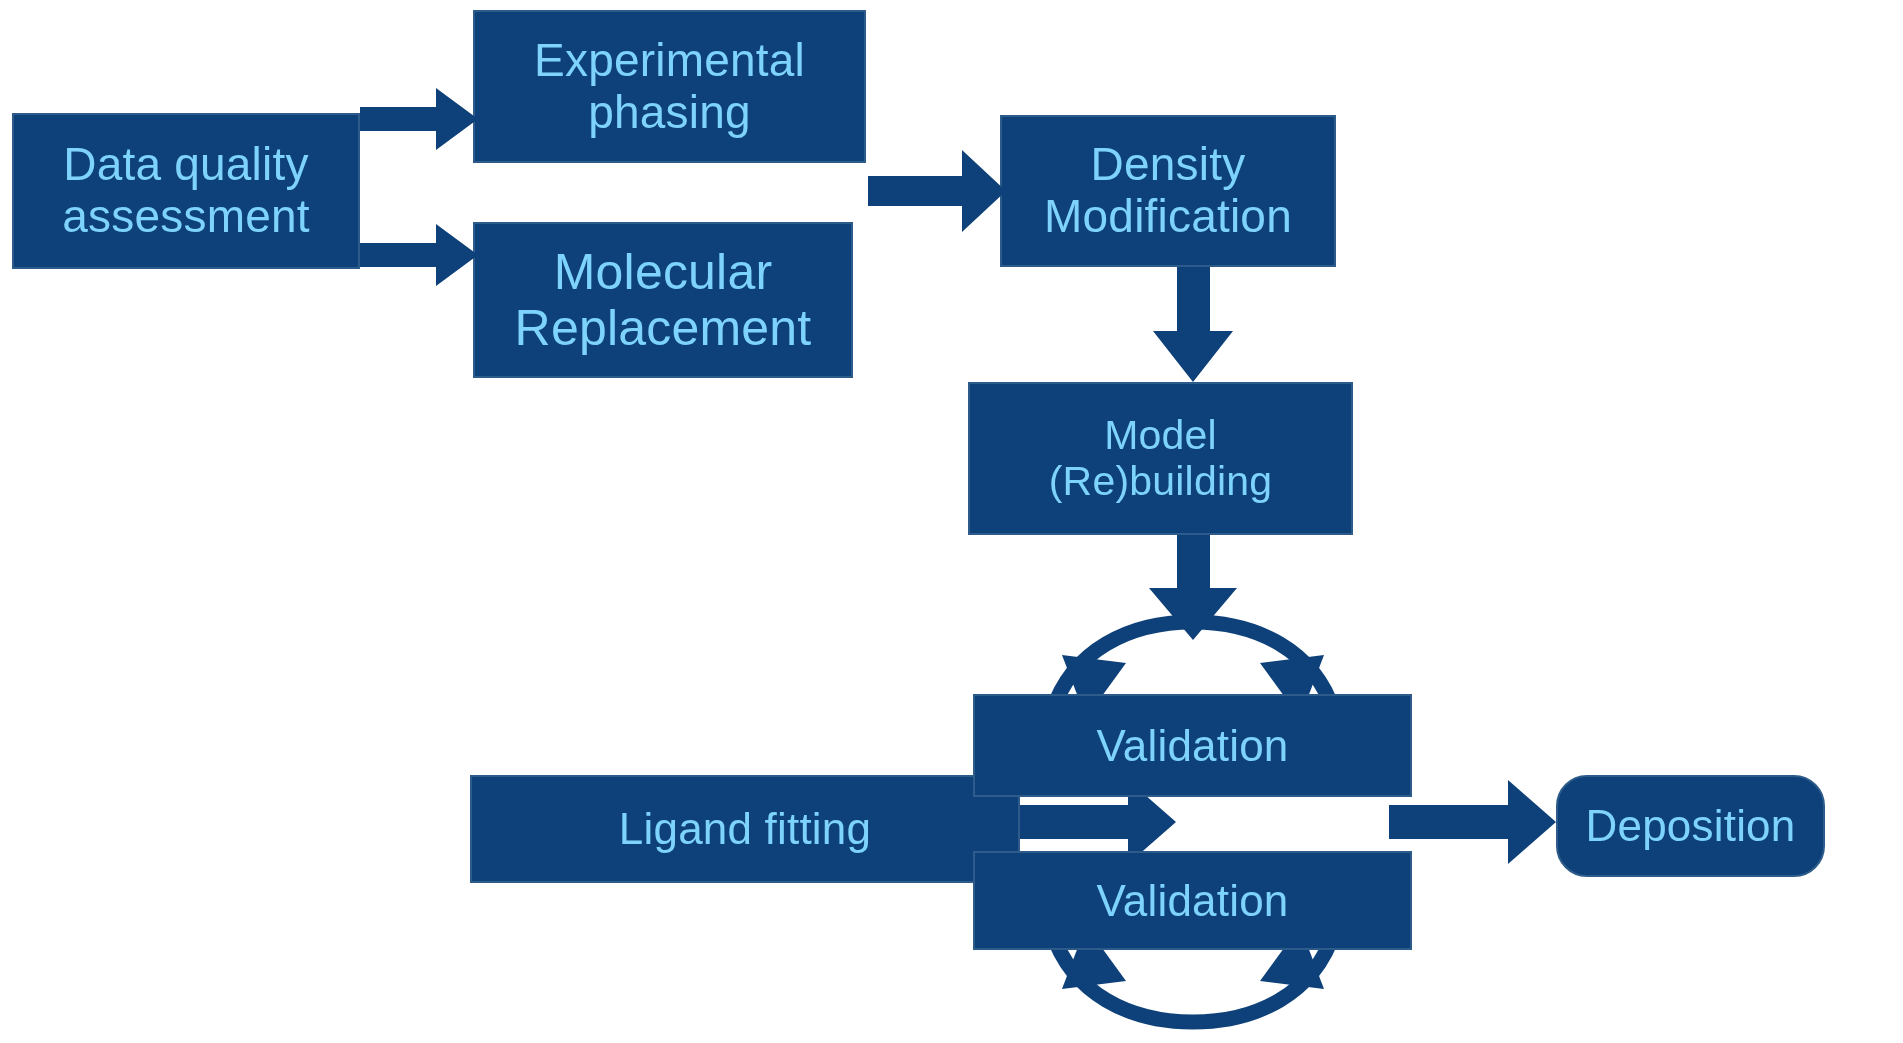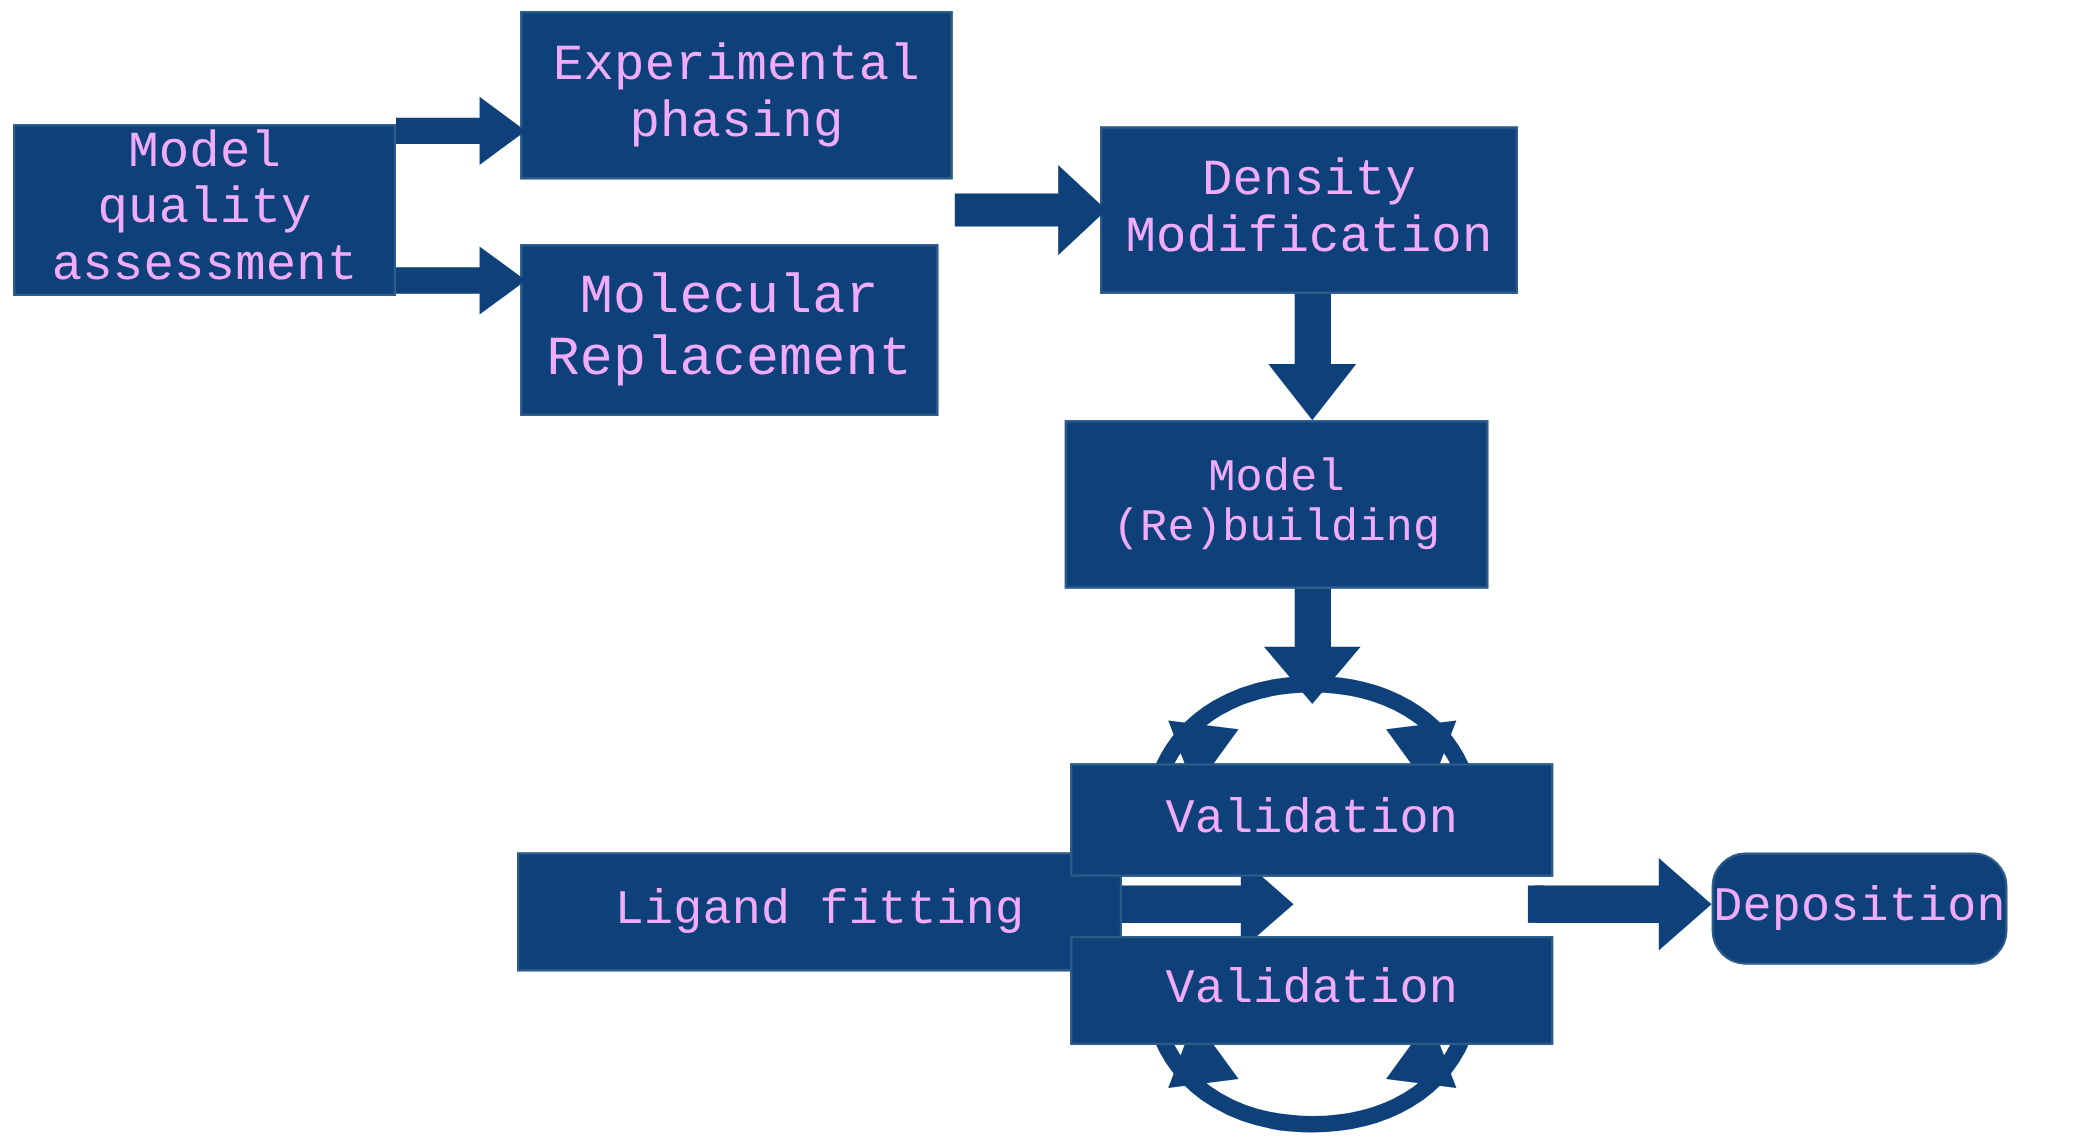--- a/index.html
+++ b/index.html
@@ -13,33 +13,32 @@
     width: 1903px;
     height: 1043px;
     background: #ffffff;
     overflow: hidden;
     font-family: "Liberation Sans", "DejaVu Sans", sans-serif;
   }
   .node {
     position: absolute;
     background: #0E4179;
     border: 2px solid #2E5C8A;
-    color: #f0abfc;
+    color: #7dd3fc;
     display: flex;
     align-items: center;
     justify-content: center;
     text-align: center;
     line-height: 1.12;
     font-size: 44px;
     font-weight: 400;
     letter-spacing: 0.2px;
     box-sizing: border-box;
     white-space: pre-line;
     user-select: none;
-    font-family: Liberation Mono, monospace;
   }
   .cycle-node {
     z-index: 5;
   }
   svg.overlay {
     position: absolute;
     left: 0;
     top: 0;
     width: 1903px;
     height: 1043px;
@@ -93,30 +92,30 @@
 
     <g>
       <path d="M 1052 932 C 1072 994 1130 1022 1193 1022 C 1256 1022 1314 994 1334 932" fill="none" stroke="#0E4179" stroke-width="15" stroke-linecap="butt"></path>
 
       <path d="M 1062 989 L 1126 981 L 1086 926 Z" fill="#0E4179"></path>
 
       <path d="M 1324 989 L 1260 981 L 1300 926 Z" fill="#0E4179"></path>
     </g>
   </svg>
 
-  <div class="node" style="left:12px; top:113px; width:348px; height:156px; font-size:46px;">Model quality
+  <div class="node" style="left:12px; top:113px; width:348px; height:156px; font-size:46px;">Data quality
 assessment</div>
 
   <div class="node" style="left:473px; top:10px; width:393px; height:153px; font-size:46px;">Experimental
 phasing</div>
 
   <div class="node" style="left:473px; top:222px; width:380px; height:156px; font-size:50px;">Molecular
 Replacement</div>
 
-  <div class="node" style="left:1000px; top:115px; width:380px; height:152px; font-size:46px;">Density
+  <div class="node" style="left:1000px; top:115px; width:336px; height:152px; font-size:46px;">Density
 Modification</div>
 
   <div class="node" style="left:968px; top:382px; width:385px; height:153px; font-size:41px;">Model
 (Re)building</div>
 
   <div class="node cycle-node" style="left:973px; top:694px; width:439px; height:103px; font-size:44px;">Validation</div>
 
   <div class="node cycle-node" style="left:973px; top:851px; width:439px; height:99px; font-size:44px;">Validation</div>
 
   <div class="node" style="left:470px; top:775px; width:550px; height:108px; font-size:44px;">Ligand fitting</div>

